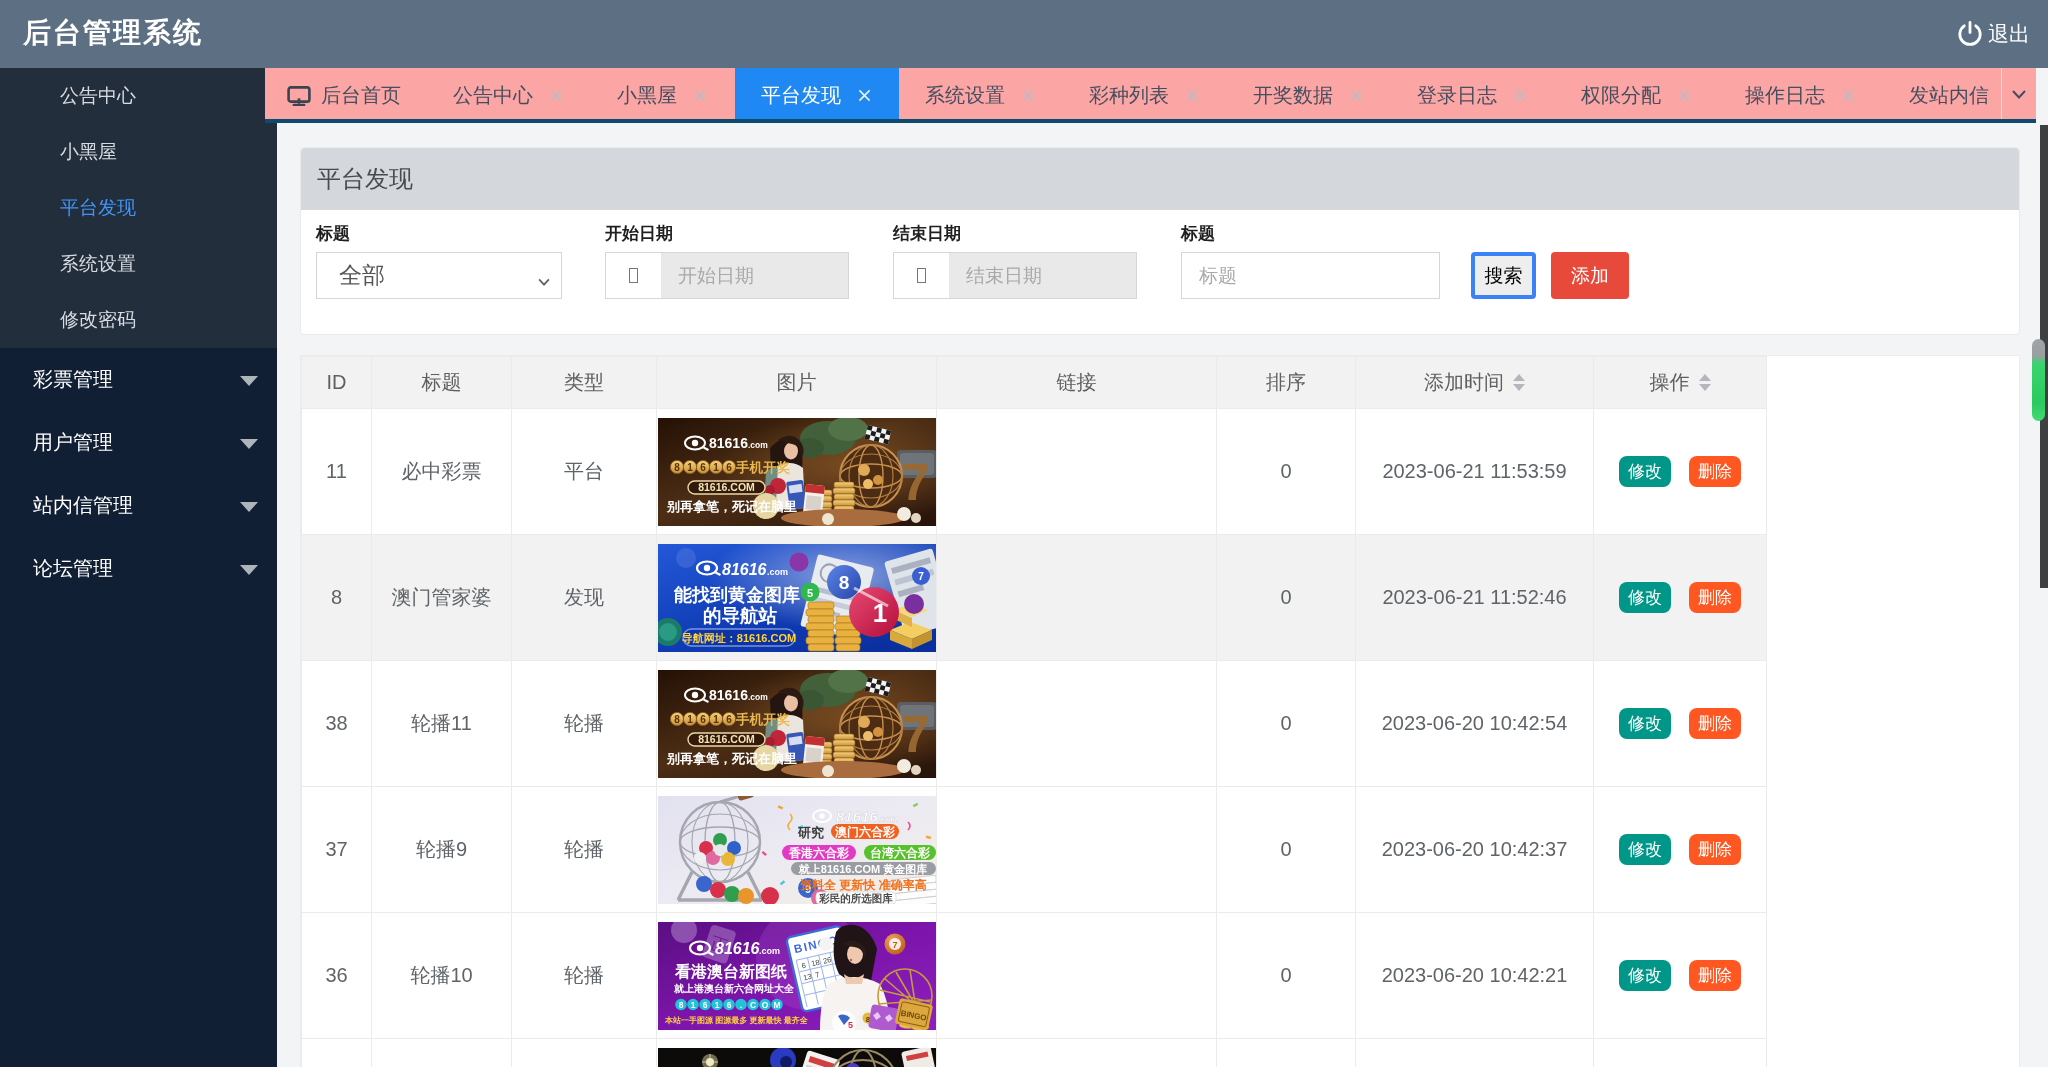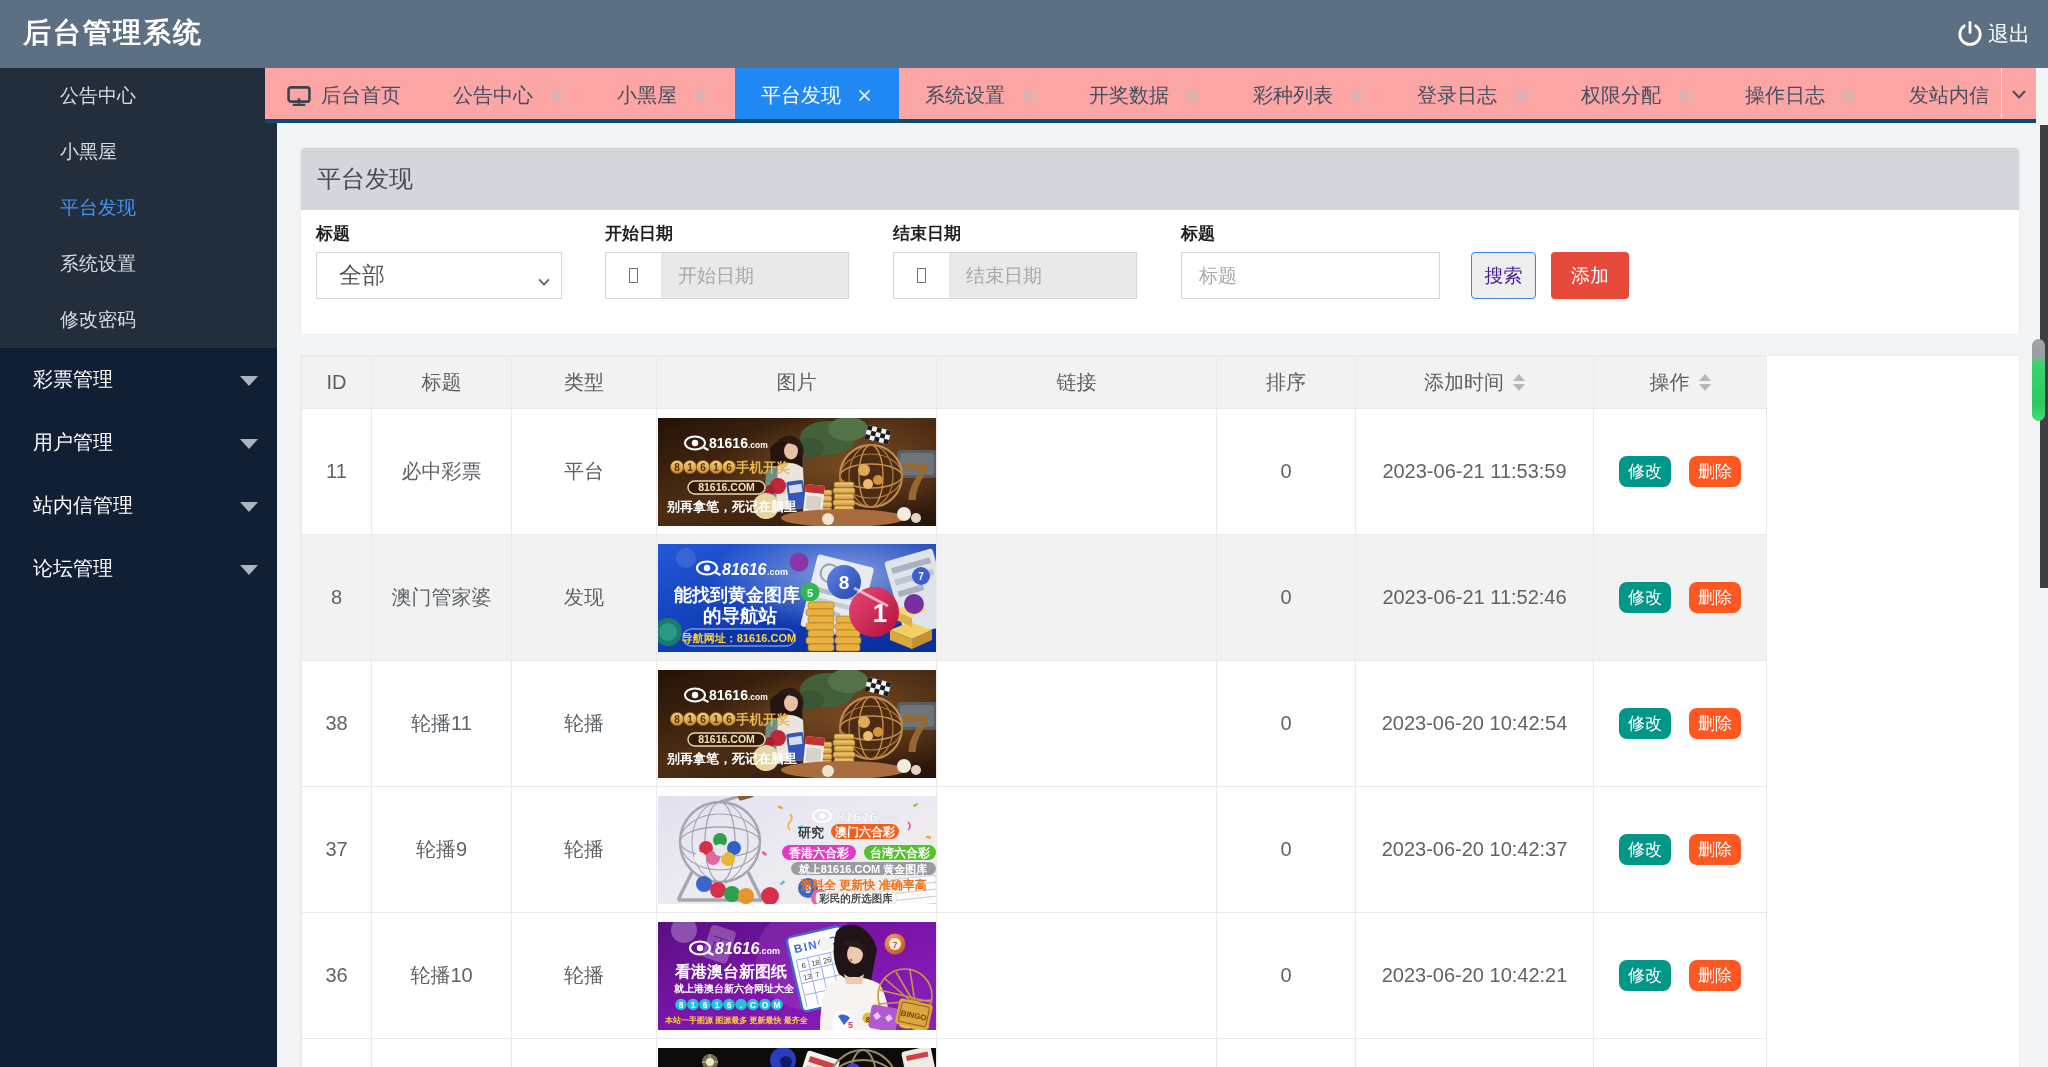--- a/index.html
+++ b/index.html
@@ -45,21 +45,21 @@
   .fctl { position:absolute; top:42px; height:47px; }
   .select { width:246px; border:1px solid #d6d6d6; background:#fff; display:flex; align-items:center; padding-left:22px; font-size:23px; color:#555; position:relative; }
   .select .chev { position:absolute; right:9px; top:16px; }
   .dgroup { width:244px; border:1px solid #d6d6d6; display:flex; }
   .dicon { width:55px; background:#fff; display:flex; align-items:center; justify-content:center; }
   .tofu { width:9px; height:15px; border:1.4px solid #757575; }
   .dfield { flex:1; background:#e9e9e9; display:flex; align-items:center; padding-left:17px; font-size:19px; color:#a9a9a9; }
   .tinput { width:259px; border:1px solid #d6d6d6; background:#fff; font-size:19px; color:#333; padding-left:17px; font-family:"Liberation Sans", sans-serif; }
   .tinput::placeholder { color:#a9a9a9; opacity:1; }
   .btn { border:none; border-radius:4px; font-size:19px; cursor:pointer; font-family:"Liberation Sans", sans-serif; }
-  .btn-search { width:65px; background:#eeeeee; color:#4c1d95; border:1px solid #3b82f6; }
+  .btn-search { width:65px; background:#eeeeee; color:#000000; border:4px solid #3b82f6; }
   .btn-add { width:78px; background:#e7493b; color:#fff; }
 
   .cardB { position:absolute; left:23px; top:232px; width:1720px; height:780px; background:#fff; border:1px solid #ececec; }
   table.grid { border-collapse:collapse; table-layout:fixed; width:1465px; }
   .grid th, .grid td { border:1px solid #ebebeb; text-align:center; vertical-align:middle; font-weight:normal; }
   .grid th { height:52px; background:#f2f2f2; color:#5f5f5f; font-size:20px; }
   .grid td { height:126px; color:#5f6468; font-size:20px; }
   .grid tr.hov td { background:#f2f2f2; }
   .sort { display:inline-block; vertical-align:-2px; margin-left:9px; }
   .sort b { display:block; width:0; height:0; border-left:6px solid transparent; border-right:6px solid transparent; }
@@ -555,29 +555,29 @@
       </div>
       <div class="tab">
         <span>系统设置</span>
         <span class="x">
             <svg width="17" height="17">
               <use href="#i-close"></use>
             </svg>
           </span>
       </div>
       <div class="tab">
+        <span>彩种列表</span>
+        <span class="x">
+            <svg width="17" height="17">
+              <use href="#i-close"></use>
+            </svg>
+          </span>
+      </div>
+      <div class="tab">
         <span>开奖数据</span>
-        <span class="x">
-            <svg width="17" height="17">
-              <use href="#i-close"></use>
-            </svg>
-          </span>
-      </div>
-      <div class="tab">
-        <span>彩种列表</span>
         <span class="x">
             <svg width="17" height="17">
               <use href="#i-close"></use>
             </svg>
           </span>
       </div>
       <div class="tab">
         <span>登录日志</span>
         <span class="x">
             <svg width="17" height="17">

